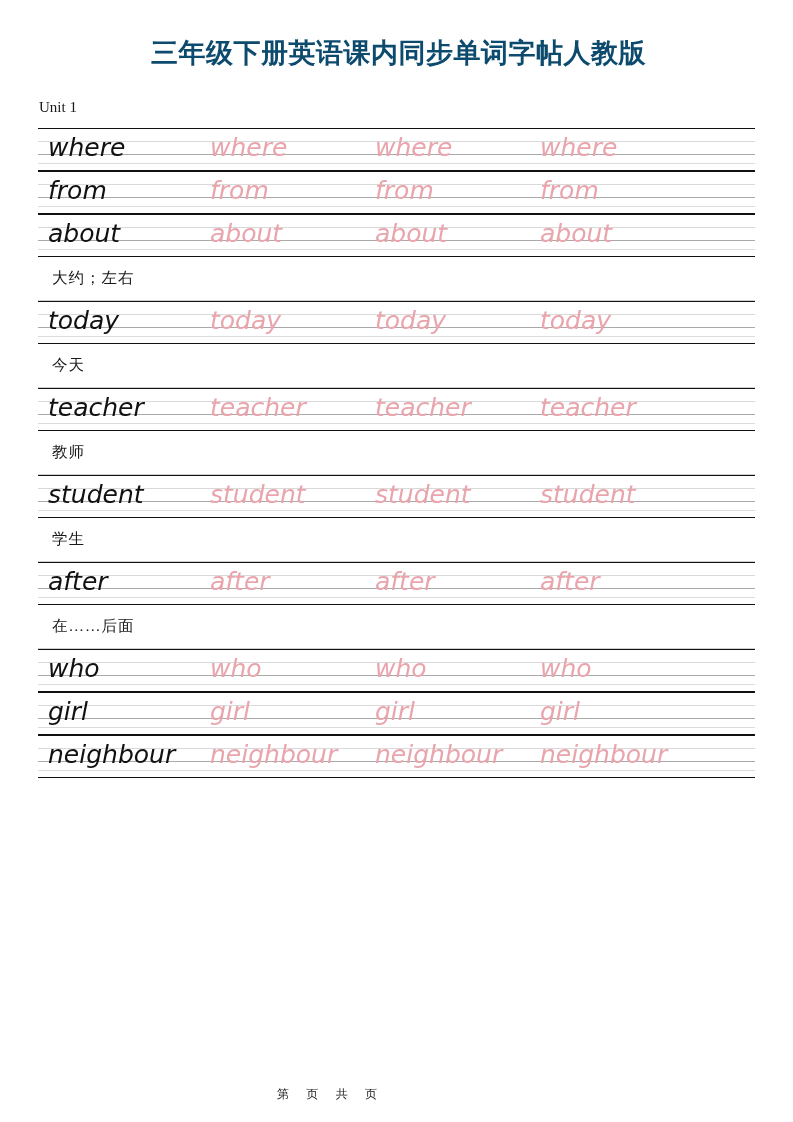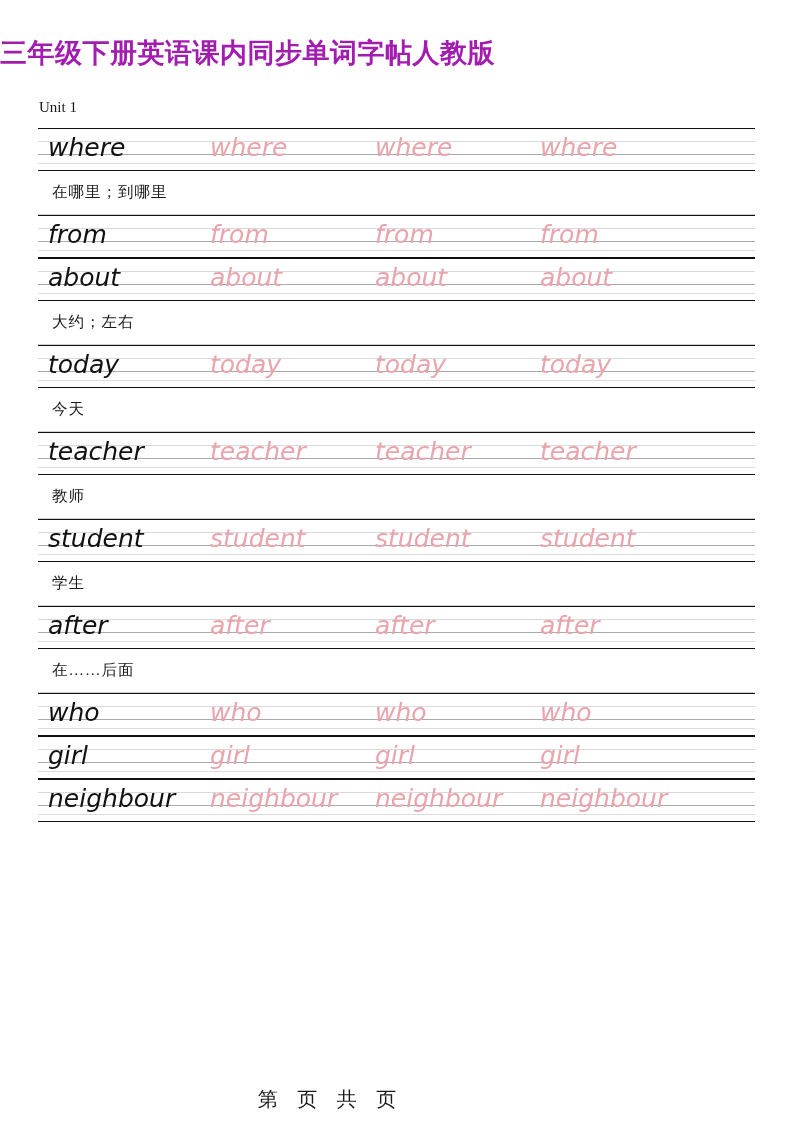--- a/index.html
+++ b/index.html
@@ -20,26 +20,26 @@
     inset: 0;
     background: #ffffff;
   }
 
   
   .doc-title {
     position: absolute;
     top: 36px;
     left: 0;
     width: 646px;
-    text-align: left;
+    text-align: right;
     font-family: "Liberation Sans", "DejaVu Sans", sans-serif;
     font-weight: bold;
     font-size: 27px;
     letter-spacing: 0.5px;
-    color: #a21caf;
+    color: #0c4a6e;
     line-height: 34px;
     white-space: nowrap;
   }
 
   
   .unit-label {
     position: absolute;
     top: 98px;
     left: 39px;
     font-family: "Liberation Serif", "DejaVu Serif", serif;
@@ -125,21 +125,21 @@
   }
 
   
   .page-footer {
     position: absolute;
     left: 0;
     top: 1086px;
     width: 661px;
     text-align: center;
     font-family: "Liberation Sans", "DejaVu Sans", sans-serif;
-    font-size: 20px;
+    font-size: 12px;
     letter-spacing: 7px;
     color: #1a1a1a;
     white-space: nowrap;
   }
 </style>
 </head>
 <body>
 
 <div class="page">
 
@@ -151,23 +151,20 @@
       <div class="word-block">
         <div class="staff">
           <div class="guide g1"></div>
           <div class="guide g2"></div>
           <div class="guide g3"></div>
           <div class="slot model">where</div>
           <div class="slot trace t1" style="color: rgb(233, 164, 172);">where</div>
           <div class="slot trace t2" style="color: rgb(233, 164, 172);">where</div>
           <div class="slot trace t3" style="color: rgb(233, 164, 172);">where</div>
         </div>
-        <div class="meaning-row">
-          <div class="meaning-text">在哪里；到哪里</div>
-        </div>
       </div>
       <div class="word-block">
         <div class="staff">
           <div class="guide g1"></div>
           <div class="guide g2"></div>
           <div class="guide g3"></div>
           <div class="slot model">from</div>
           <div class="slot trace t1" style="color: rgb(233, 164, 172);">from</div>
           <div class="slot trace t2" style="color: rgb(233, 164, 172);">from</div>
           <div class="slot trace t3" style="color: rgb(233, 164, 172);">from</div>

